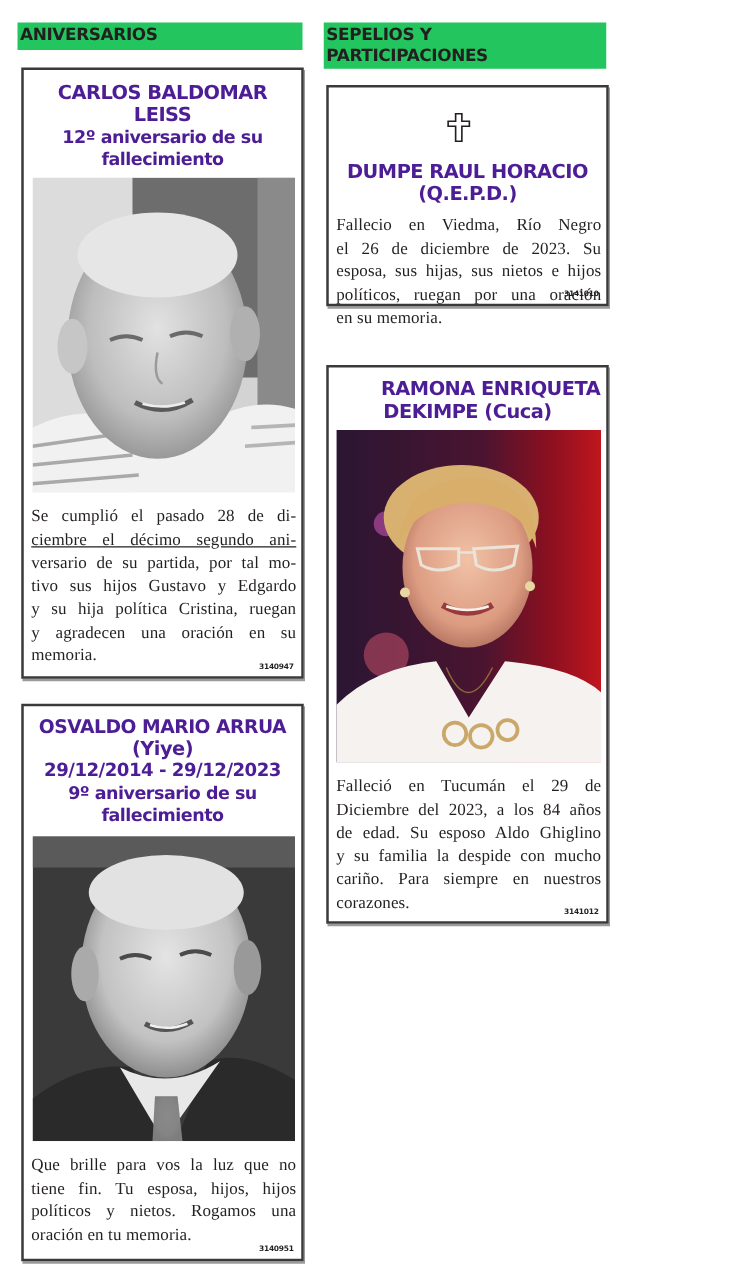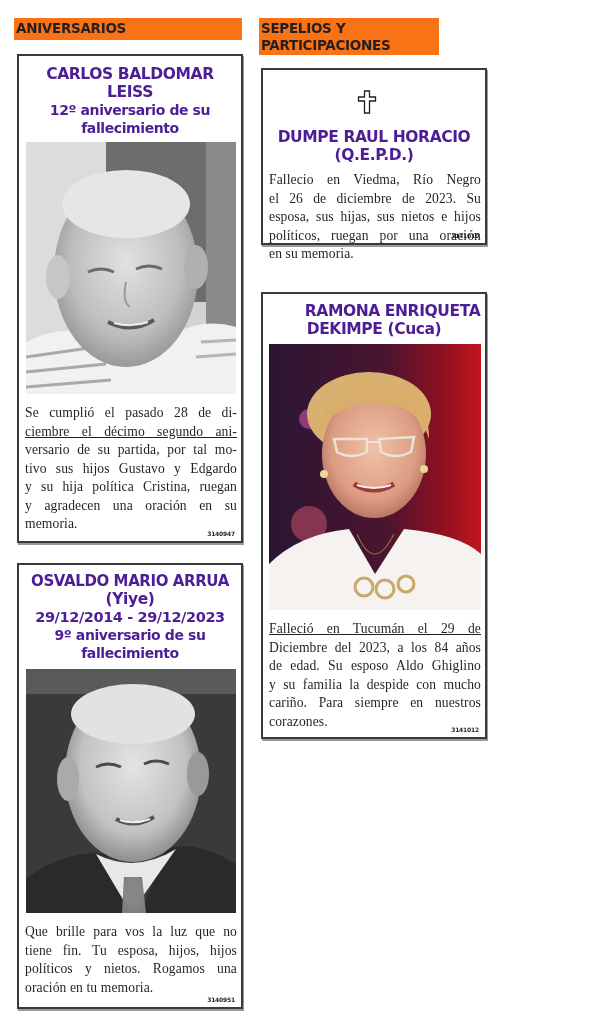--- a/index.html
+++ b/index.html
@@ -1,33 +1,33 @@
 <!DOCTYPE html>
 <html><head>
 <meta charset="utf-8">
 <style>
   html, body { margin: 0; padding: 0; background: #ffffff; }
   body { width: 605px; height: 1024px; position: relative; overflow: hidden; font-family: "Liberation Serif", serif; color: #231f20; }
-  .section-header { position: absolute; background: #f97316; font-family: "DejaVu Sans", sans-serif; font-weight: bold; font-size: 13.5px; line-height: 17px; letter-spacing: -0.3px; color: #231f20; padding: 2px 2px 0 2px; box-sizing: border-box; }
+  .section-header { position: absolute; background: #22c55e; font-family: "DejaVu Sans", sans-serif; font-weight: bold; font-size: 13.5px; line-height: 17px; letter-spacing: -0.3px; color: #231f20; padding: 2px 2px 0 2px; box-sizing: border-box; }
   .card { position: absolute; border: 2px solid #3a3a3a; box-sizing: border-box; background: #fff; box-shadow: 1px 2px 0 #9a9a9a; }
   .card .title { font-family: "DejaVu Sans", sans-serif; font-weight: bold; text-align: center; color: #4c1d95; letter-spacing: -0.4px; }
   .t-name { font-size: 15.5px; line-height: 18px; }
   .t-sub { font-size: 14px; line-height: 18px; }
   .photo { position: absolute; overflow: hidden; }
   .body-text { position: absolute; font-family: "Liberation Serif", serif; font-size: 13.6px; line-height: 18.5px; color: #231f20; text-align: justify; letter-spacing: 0.1px; }
   .code { position: absolute; font-family: "DejaVu Sans", sans-serif; font-weight: bold; font-size: 6px; color: #231f20; letter-spacing: -0.2px; }
   .cross { position: absolute; }
 </style>
 </head>
 <body>
 
 <div class="section-header" style="left:14px; top:18px; width:228px; height:22px;">
   <span>ANIVERSARIOS</span>
 </div>
-<div class="section-header" style="left:259px; top:18px; width:180px; height:37px;">
+<div class="section-header" style="left:259px; top:18px; width:226px; height:37px;">
   <div>SEPELIOS Y</div>
   <div>PARTICIPACIONES</div>
 </div>
 
 <div class="card" style="left:17px; top:54px; width:226px; height:489px;">
   <div class="title t-name" style="margin-top:9px;">CARLOS BALDOMAR</div>
   <div class="title t-name">LEISS</div>
   <div class="title t-sub">12º aniversario de su</div>
   <div class="title t-sub">fallecimiento</div>
   <div class="photo" style="left:7px; top:86px; width:210px; height:252px;">
@@ -160,21 +160,21 @@
       <path d="M88 141 Q105 147 122 141" stroke="#f8f0ea" stroke-width="2" fill="none"></path>
       <circle cx="55" cy="130" r="4" fill="#e8d7a0"></circle>
       <circle cx="155" cy="125" r="4" fill="#e8d7a0"></circle>
       <path d="M88 190 Q105 230 125 190" stroke="#8a6a3a" stroke-width="1.2" fill="none"></path>
       <circle cx="95" cy="243" r="9" fill="none" stroke="#c9a86a" stroke-width="3"></circle>
       <circle cx="116" cy="245" r="9" fill="none" stroke="#c9a86a" stroke-width="3"></circle>
       <circle cx="137" cy="240" r="8" fill="none" stroke="#c9a86a" stroke-width="3"></circle>
     </svg>
   </div>
   <div class="body-text" style="left:6px; top:326px; width:212px;">
-    <div style="text-align-last:justify;text-decoration:underline;">Falleció en Tucumán el 29 de</div>
+    <div style="text-align-last:justify;">Falleció en Tucumán el 29 de</div>
     <div style="text-align-last:justify;">Diciembre del 2023, a los 84 años</div>
     <div style="text-align-last:justify;">de edad. Su esposo Aldo Ghiglino</div>
     <div style="text-align-last:justify;">y su familia la despide con mucho</div>
     <div style="text-align-last:justify;">cariño. Para siempre en nuestros</div>
     <div>corazones.</div>
   </div>
   <div class="code" style="right:6px; bottom:4px;">3141012</div>
 </div>
 
 </body></html>

